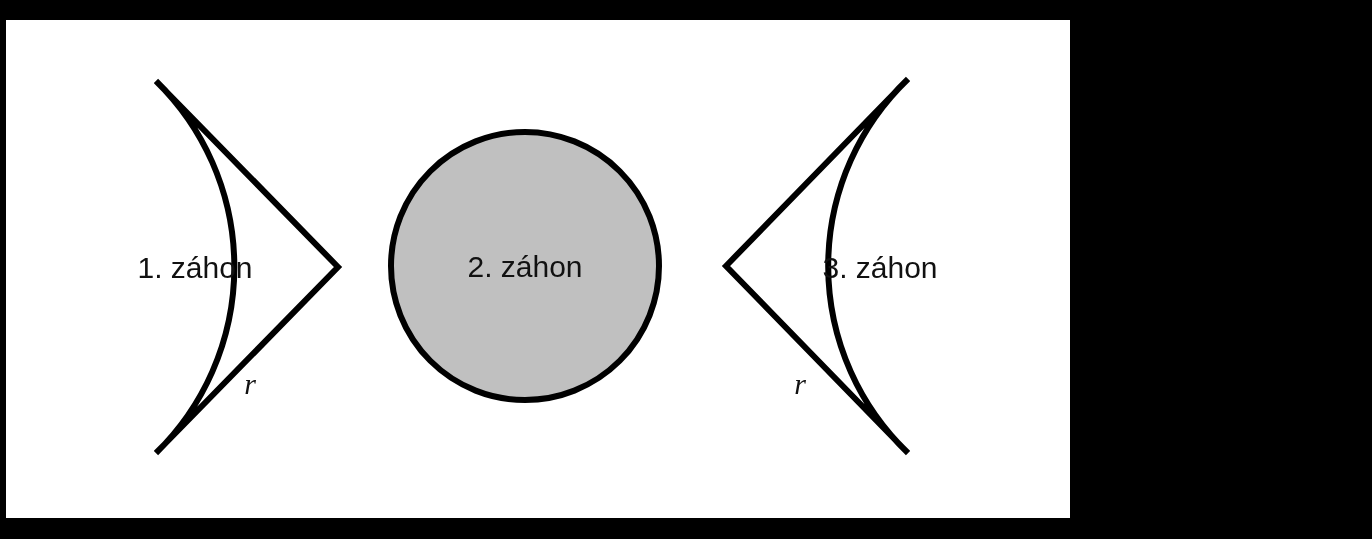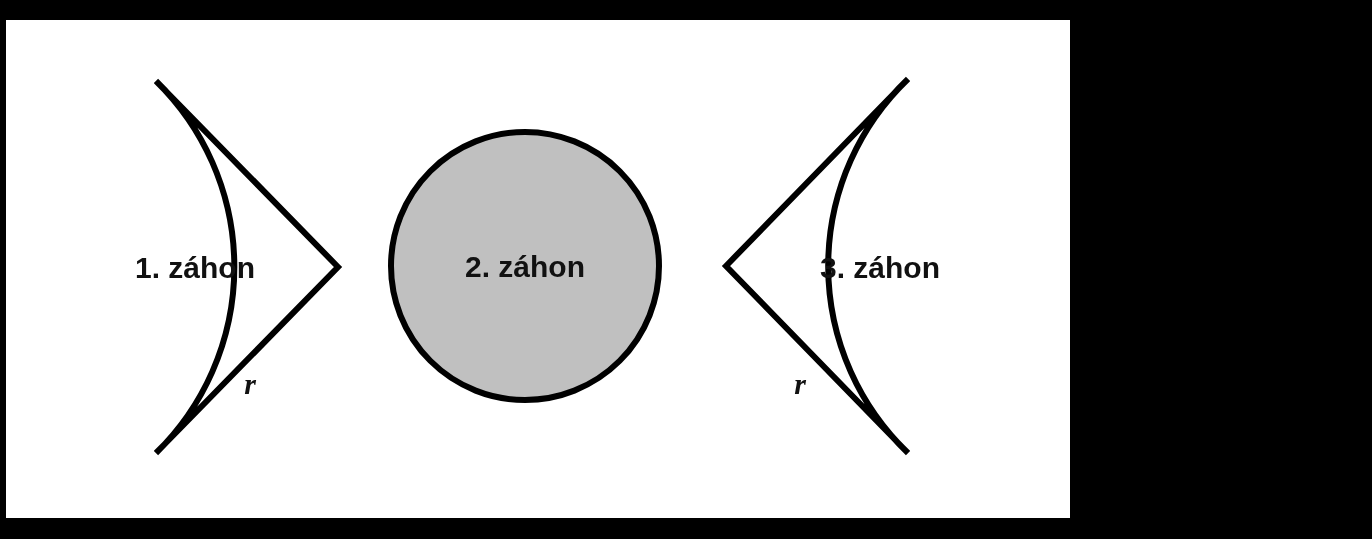--- a/index.html
+++ b/index.html
@@ -11,21 +11,20 @@
     width: 1372px;
     height: 539px;
     overflow: hidden;
     font-family: "Liberation Sans", sans-serif;
   }
   #figure-root {
     position: relative;
     width: 1372px;
     height: 539px;
     background: #000000;
-    font-weight: bold;
   }
   #white-panel {
     position: absolute;
     left: 6px;
     top: 20px;
     width: 1064px;
     height: 498px;
     background: #ffffff;
   }
   #figure-svg {

